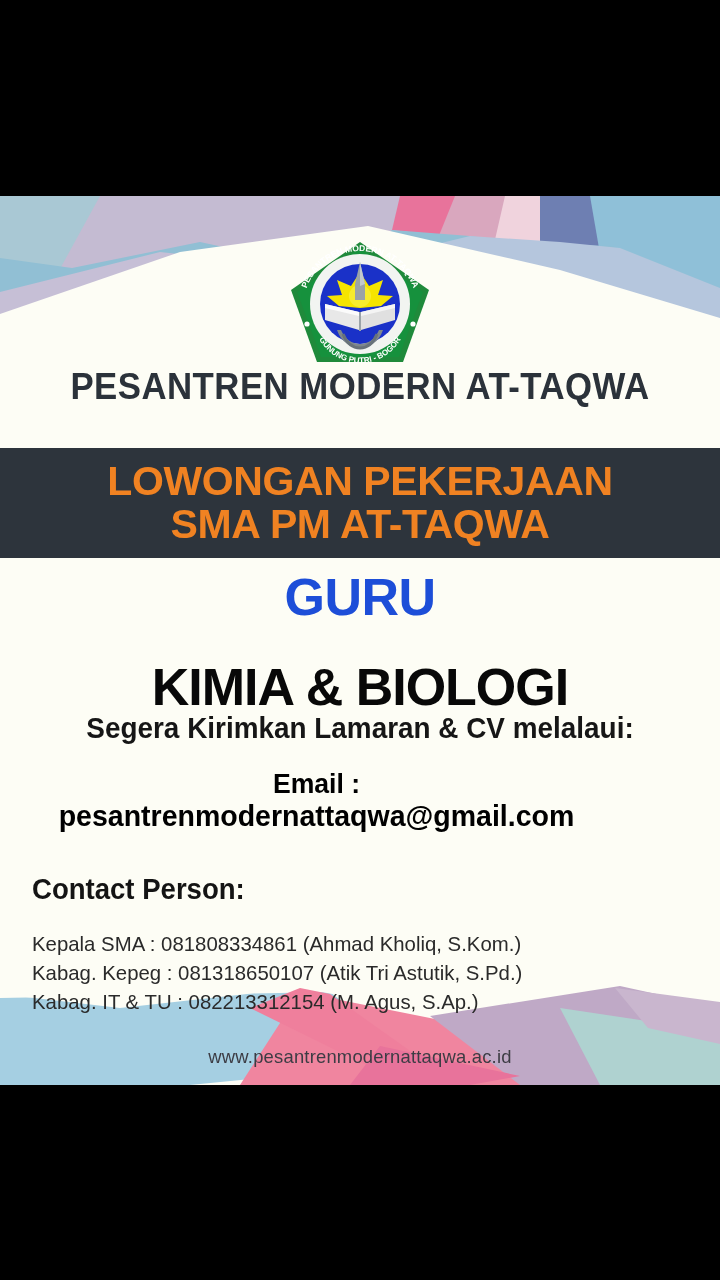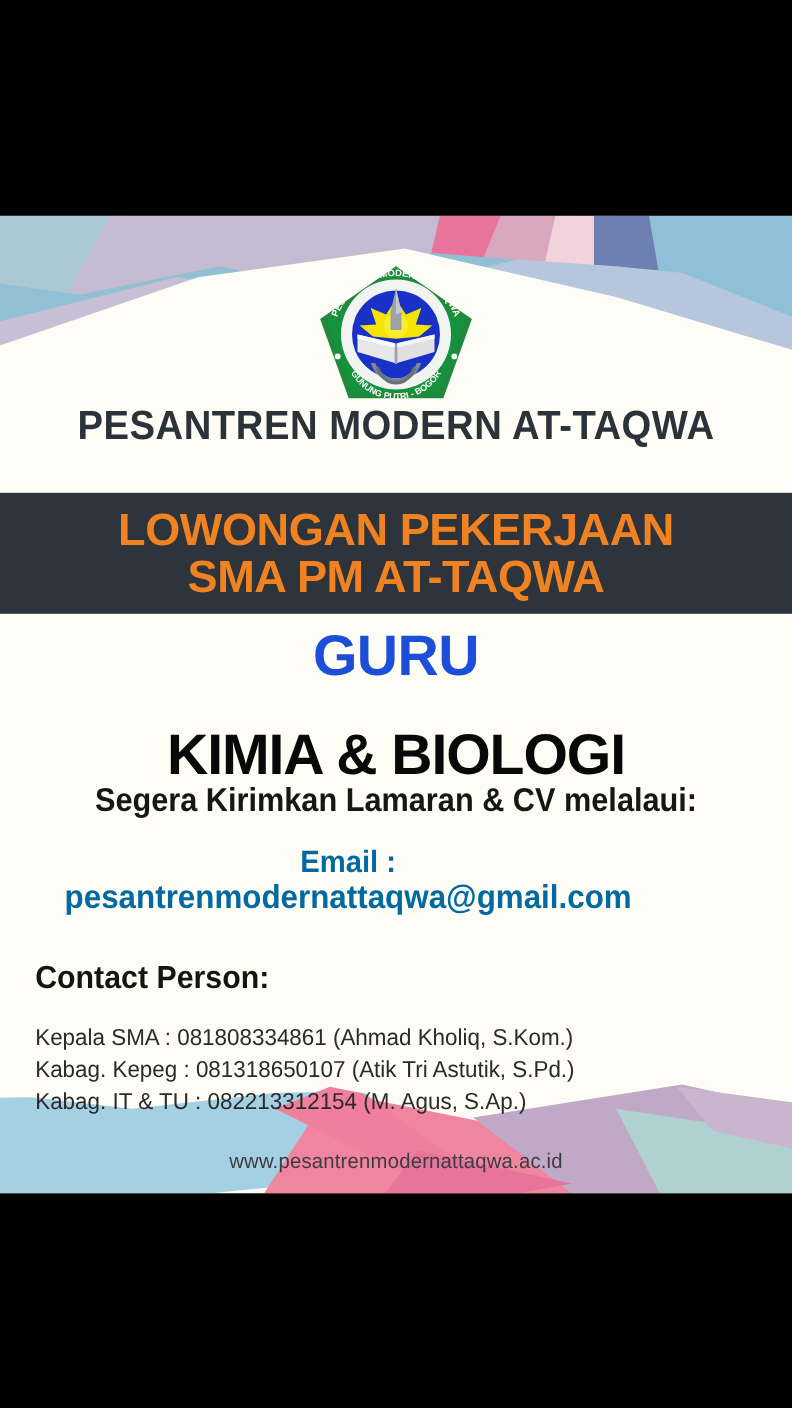--- a/index.html
+++ b/index.html
@@ -137,21 +137,21 @@
     color: #161616;
     transform: scaleX(0.93);
   }
 
   
   #email-block {
     position: absolute;
     left: 0; top: 572px;
     width: 633px;
     text-align: center;
-    color: #0369a1;
+    color: #000000;
     font-family: "Liberation Sans Narrow", "Liberation Sans", sans-serif;
     font-weight: bold;
     line-height: 1.12;
   }
   #email-label { font-size: 28px; transform: scaleX(0.95); display: block; }
   #email-address { font-size: 30px; transform: scaleX(0.95); display: block; }
 
   
   #contact-heading {
     position: absolute;

